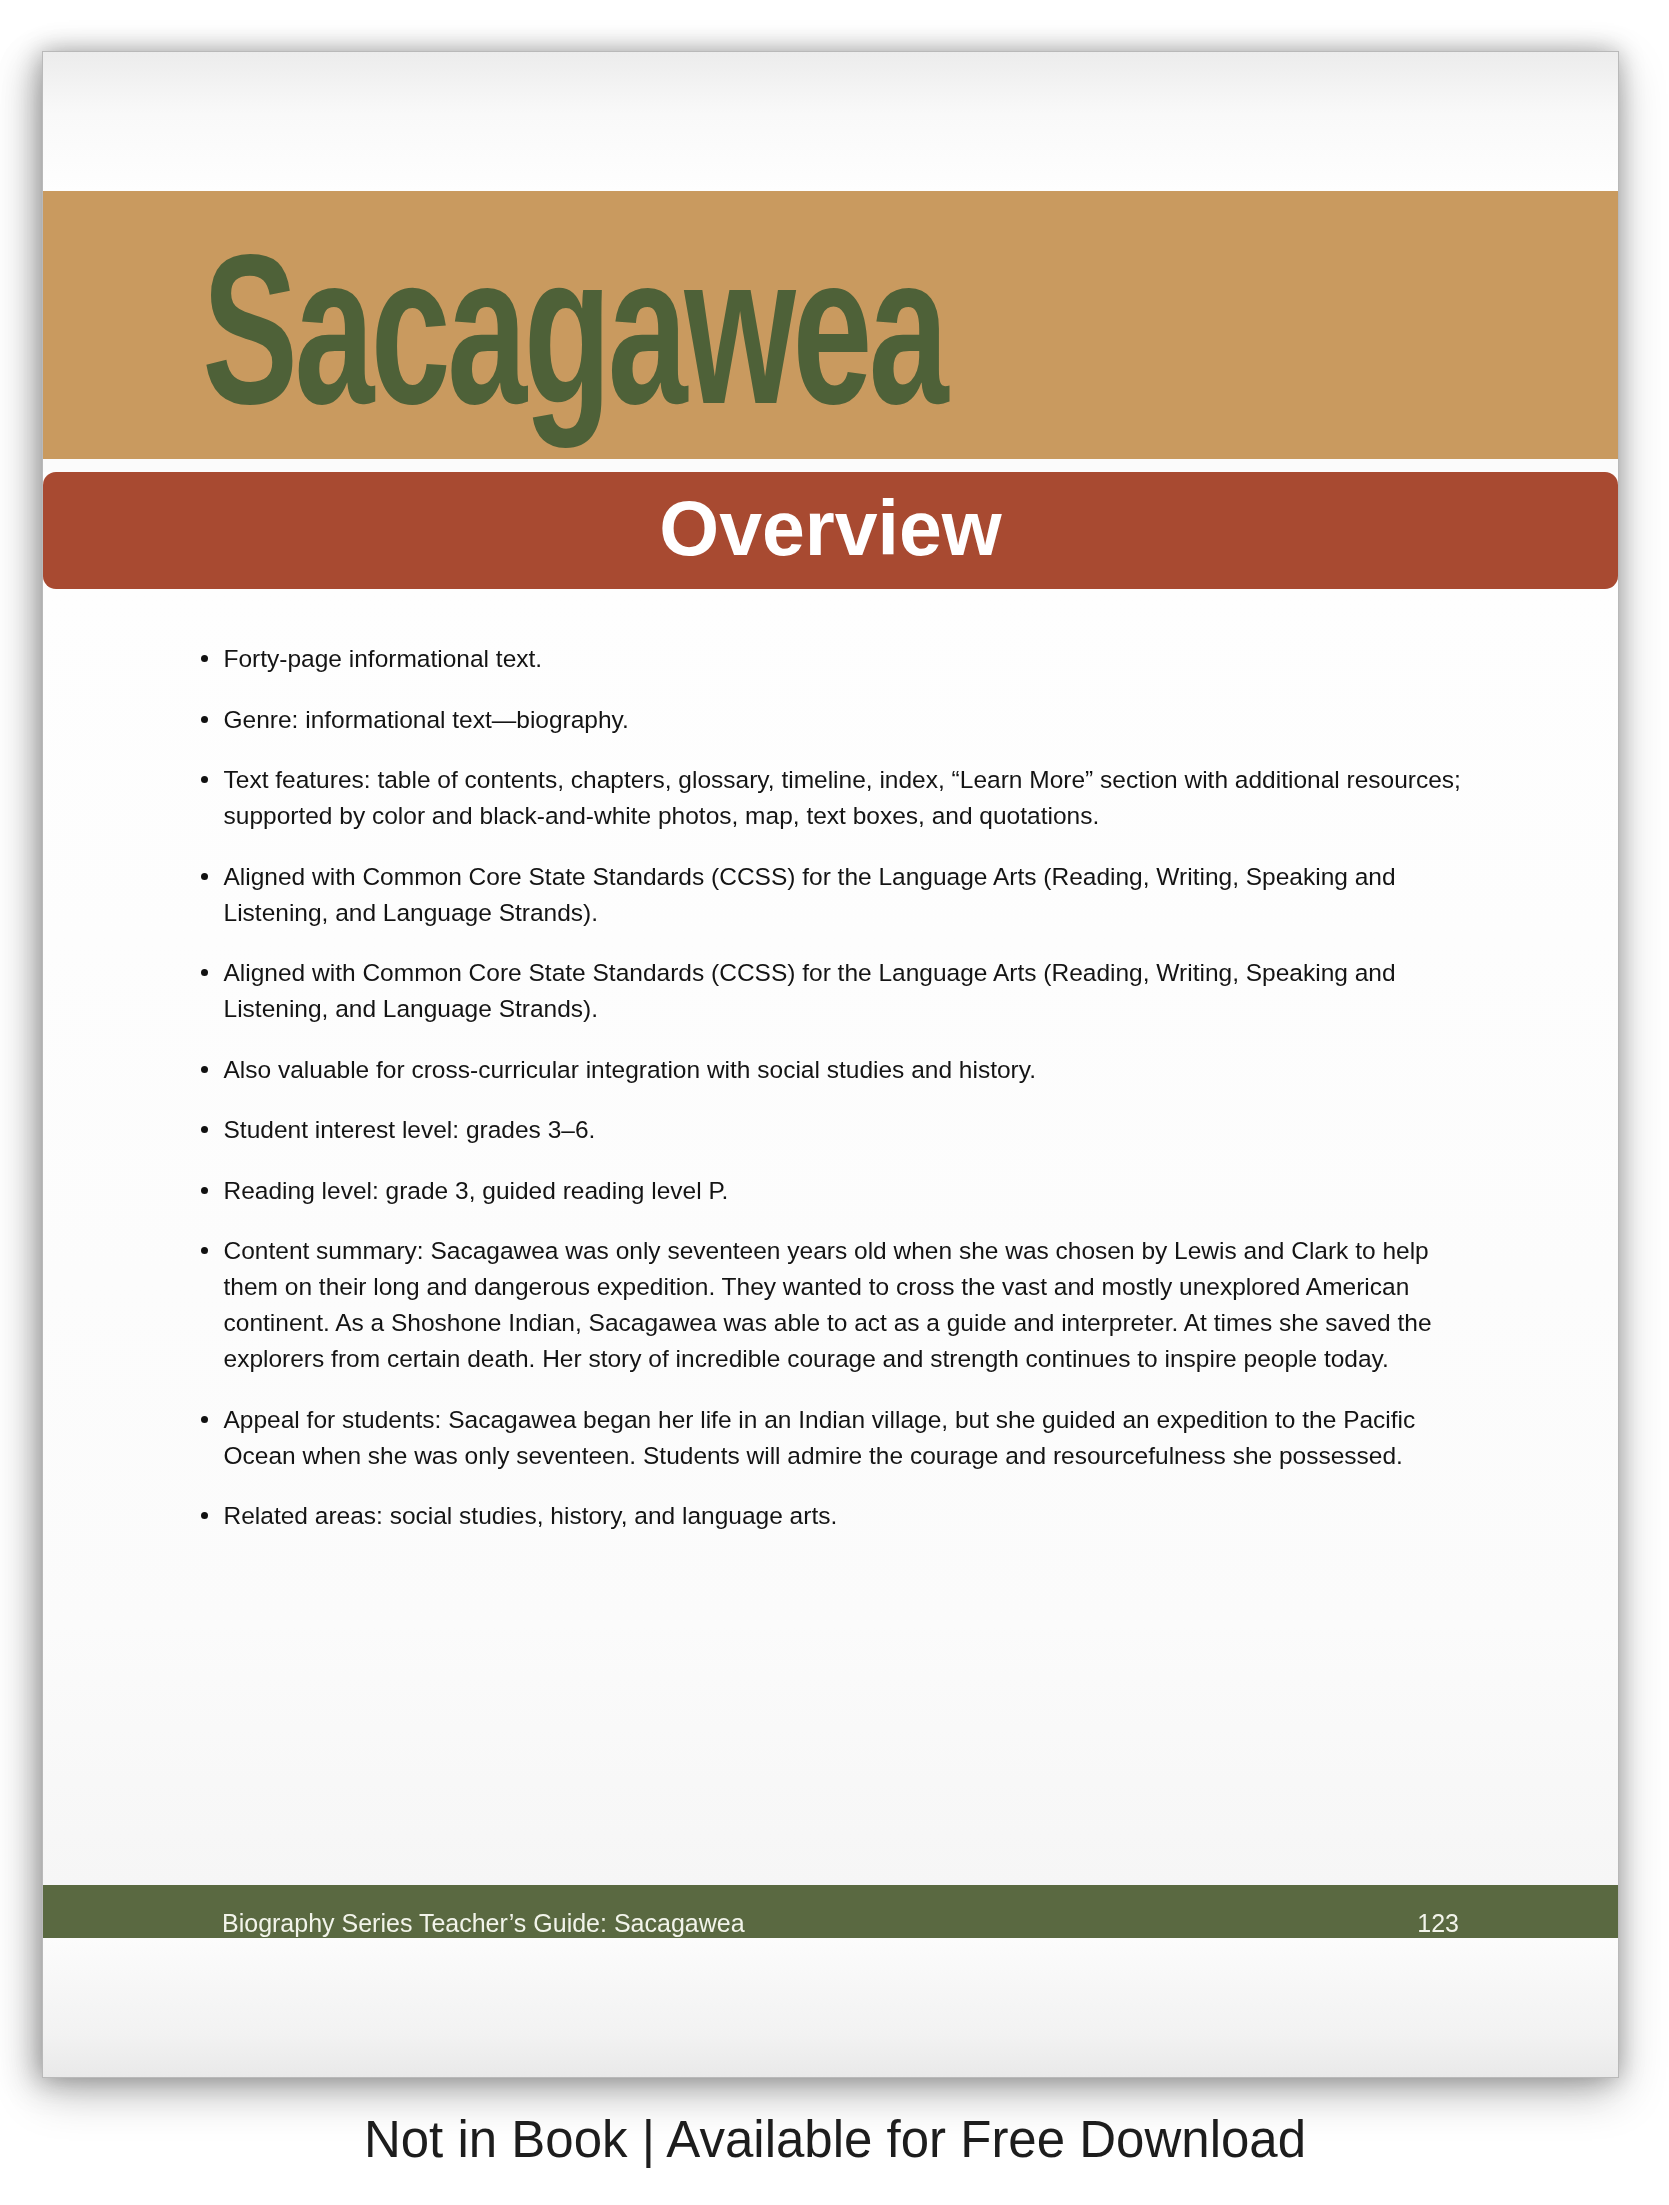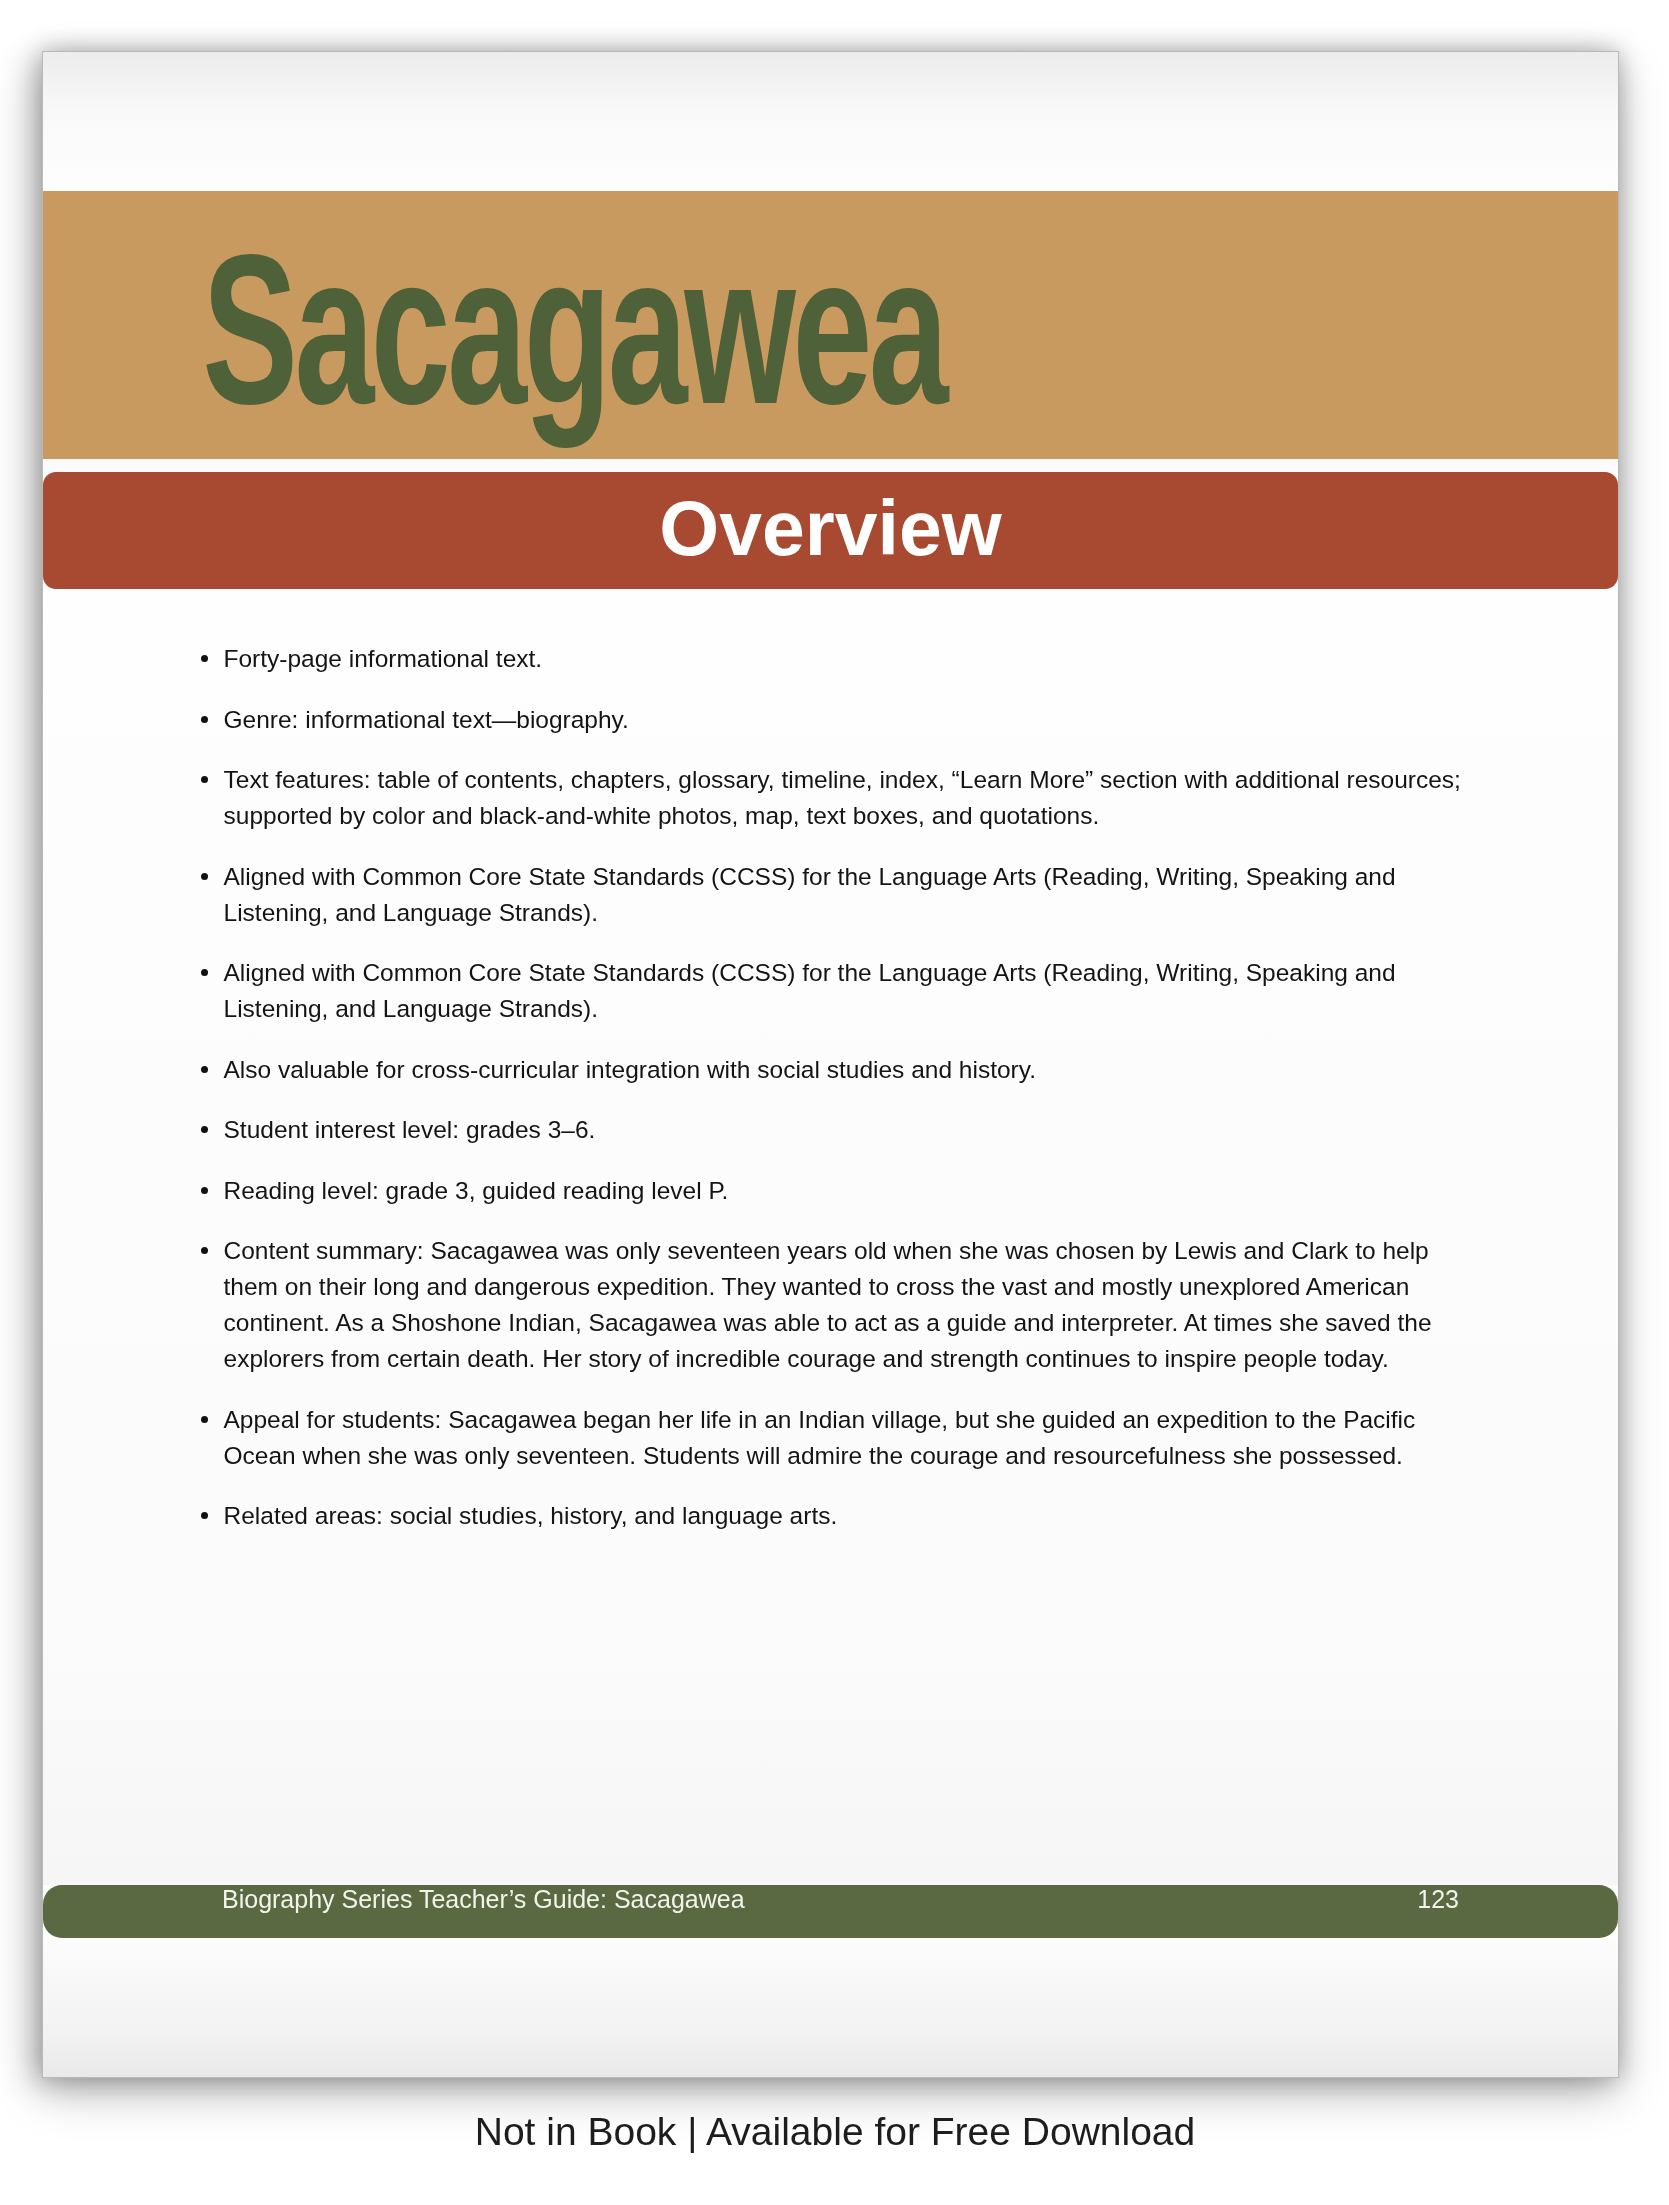--- a/index.html
+++ b/index.html
@@ -98,39 +98,38 @@
     top: 14px;
     width: 7.3px;
     height: 7.3px;
     border-radius: 50%;
     background: #111111;
   }
   .footer-bar {
     height: 53px;
     background: var(--footer_bar_bg, #5a6941);
     display: flex;
-    align-items: flex-start;
+    align-items: flex-end;
     justify-content: space-between;
     padding: 0 159px 0 179px;
     box-sizing: border-box;
     color: var(--footer_text, #f2f4ea);
     font-size: 25px;
-    border-radius: 19px;
   }
   .page-bottom-margin {
     flex: 0 0 139px;
     background: linear-gradient(180deg, #fcfcfc 0%, #f2f2f2 70%, #e9e9e9 100%);
   }
   .caption {
     position: absolute;
     left: 0;
     right: 0;
     top: 2110px;
     text-align: center;
-    font-size: 39px;
+    font-size: 51px;
     color: #1d1d1d;
     letter-spacing: 0px;
     font-weight: 400;
   }
 </style>
 </head>
 <body>
 
 <div class="stage">
 

